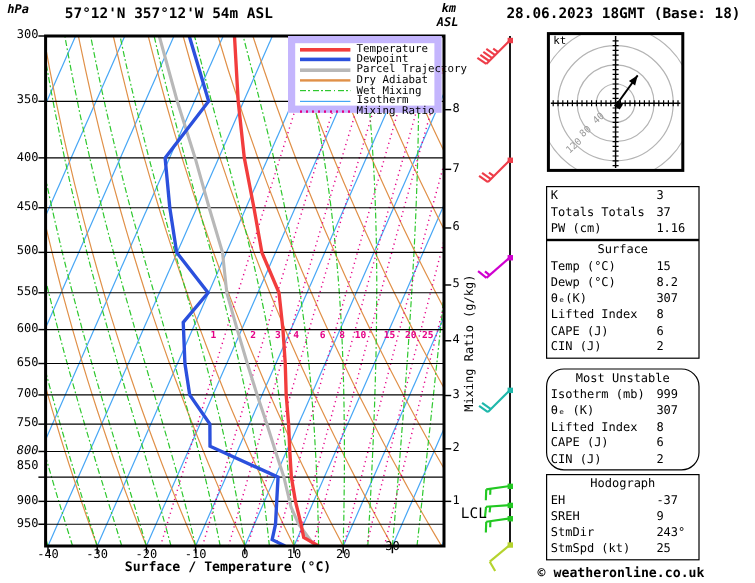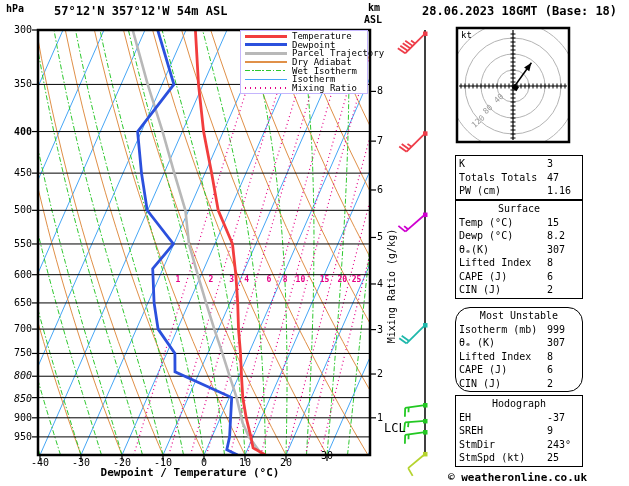--- a/index.html
+++ b/index.html
@@ -1,32 +1,32 @@
 <!DOCTYPE html>
 <html><head>
 <meta charset="utf-8">
 <style>
   html,body{margin:0;padding:0;background:#fff;}
   #app{position:relative;width:629px;height:486px;background:#fff;overflow:hidden;
        font-family:"DejaVu Sans Mono","Liberation Mono",monospace;color:#000;}
   #chart{position:absolute;left:0;top:0;}
   .hdr{position:absolute;font-weight:bold;font-size:12px;white-space:pre;}
-  .small{font-size:10px;font-weight:bold;}
+  .small{font-size:10px;font-weight:bold;font-style:italic;}
   .plabel{position:absolute;width:28px;text-align:right;font-size:10px;}
   .tlabel{position:absolute;width:36px;text-align:center;font-size:10px;}
   .kmlabel{position:absolute;font-size:10px;}
   .lcl{position:absolute;font-size:12px;}
   .mixlabel{position:absolute;font-size:8px;font-weight:bold;color:#e50086;}
   .mixaxis{position:absolute;font-size:10px;width:140px;height:12px;text-align:center;
            transform:rotate(-90deg);}
   .xaxistitle{position:absolute;left:60px;top:466px;width:260px;text-align:center;
               font-size:11px;font-weight:bold;}
   .credit{position:absolute;left:448px;top:471px;font-size:11px;font-weight:bold;}
   .legend{position:absolute;left:240px;top:30px;width:128px;height:64px;background:#fff;
-          border:1px solid #c4b5fd;padding:1px 0 0 4px;box-sizing:border-box;}
+          border:6px solid #c4b5fd;padding:1px 0 0 4px;box-sizing:border-box;}
   .legrow{display:flex;align-items:center;height:8.6px;}
   .legswatch{width:42px;flex:0 0 42px;margin-right:5px;}
   .legtext{font-size:9px;line-height:8px;white-space:pre;}
   .statbox{position:absolute;left:455px;width:128px;border:1.5px solid #000;
            background:#fff;box-sizing:border-box;padding:1px 3px;}
   .statrow{display:flex;height:13.5px;align-items:center;font-size:10px;}
   .statlabel{flex:0 0 88px;white-space:pre;}
   .statvalue{white-space:pre;}
   .stattitle{height:13.5px;text-align:center;font-size:10px;line-height:13px;}
   .hodokt{position:absolute;left:461px;top:30px;font-size:9px;}
@@ -300,45 +300,45 @@
       <div class="legrow">
         <div class="legswatch" style="height: 3px; background: rgb(184, 184, 184);"></div>
         <span class="legtext">Parcel Trajectory</span>
       </div>
       <div class="legrow">
         <div class="legswatch" style="height: 1.5px; background: rgb(224, 144, 72);"></div>
         <span class="legtext">Dry Adiabat</span>
       </div>
       <div class="legrow">
         <div class="legswatch" style="height: 1.5px; background: repeating-linear-gradient(90deg, rgb(46, 200, 46) 0px, rgb(46, 200, 46) 5px, transparent 5px, transparent 7px, rgb(46, 200, 46) 7px, rgb(46, 200, 46) 8.5px, transparent 8.5px, transparent 10.5px);"></div>
-        <span class="legtext">Wet Isotherm</span>
+        <span class="legtext">Wet Mixing</span>
       </div>
       <div class="legrow">
         <div class="legswatch" style="height: 1.5px; background: rgb(70, 166, 245);"></div>
         <span class="legtext">Isotherm</span>
       </div>
       <div class="legrow">
         <div class="legswatch" style="height: 1.5px; background: repeating-linear-gradient(90deg, rgb(229, 0, 134) 0px, rgb(229, 0, 134) 1.5px, transparent 1.5px, transparent 5px);"></div>
         <span class="legtext">Mixing Ratio</span>
       </div>
     </div>
 
   <div id="plabels">
       <div class="plabel" style="left: 4px; top: 24px;">300</div>
       <div class="plabel" style="left: 4px; top: 78.4149px;">350</div>
-      <div class="plabel" style="left: 4px; top: 125.551px; font-weight: bold;">400</div>
+      <div class="plabel" style="left: 4px; top: 125.551px;">400</div>
       <div class="plabel" style="left: 4px; top: 167.128px;">450</div>
       <div class="plabel" style="left: 4px; top: 204.32px;">500</div>
       <div class="plabel" style="left: 4px; top: 237.965px;">550</div>
       <div class="plabel" style="left: 4px; top: 268.68px;">600</div>
       <div class="plabel" style="left: 4px; top: 296.934px;">650</div>
       <div class="plabel" style="left: 4px; top: 323.094px;">700</div>
       <div class="plabel" style="left: 4px; top: 347.449px;">750</div>
       <div class="plabel" style="left: 4px; top: 370.231px; font-style: italic;">800</div>
-      <div class="plabel" style="left: 4px; top: 393px; font-style: italic;">850</div>
+      <div class="plabel" style="left: 4px; top: 383px;">850</div>
       <div class="plabel" style="left: 4px; top: 411.808px;">900</div>
       <div class="plabel" style="left: 4px; top: 430.894px;">950</div>
     </div>
   <div id="tlabels">
       <div class="tlabel" style="left: 22px; top: 457px;">-40</div>
       <div class="tlabel" style="left: 63px; top: 457px;">-30</div>
       <div class="tlabel" style="left: 104px; top: 457px;">-20</div>
       <div class="tlabel" style="left: 145px; top: 457px;">-10</div>
       <div class="tlabel" style="left: 186px; top: 457px;">0</div>
       <div class="tlabel" style="left: 227px; top: 457px;">10</div>
@@ -363,38 +363,38 @@
       <div class="mixlabel" style="left: 244.322px; top: 275.355px;">4</div>
       <div class="mixlabel" style="left: 266.418px; top: 275.355px;">6</div>
       <div class="mixlabel" style="left: 282.661px; top: 275.355px;">8</div>
       <div class="mixlabel" style="left: 295.588px; top: 275.355px;">10</div>
       <div class="mixlabel" style="left: 319.81px; top: 275.355px;">15</div>
       <div class="mixlabel" style="left: 337.559px; top: 275.355px;">20</div>
       <div class="mixlabel" style="left: 351.633px; top: 275.355px;">25</div>
     </div>
 
   <div class="mixaxis" style="left:322px;top:280px;">Mixing Ratio (g/kg)</div>
-  <div class="xaxistitle">Dewpoint / Temperature (°C)</div>
+  <div class="xaxistitle">Surface / Temperature (°C)</div>
 
   <div class="hodokt">kt</div>
   <div id="ringlabels">
       <div class="ringlab" style="left: 494.48px; top: 93.52px;">40</div>
       <div class="ringlab" style="left: 482.96px; top: 105.04px;">80</div>
       <div class="ringlab" style="left: 471.44px; top: 116.56px;">120</div>
     </div>
 
   <div id="tables">
       <div class="statbox" style="top: 155px;">
         <div class="statrow">
           <span class="statlabel">K</span>
           <span class="statvalue">3</span>
         </div>
         <div class="statrow">
           <span class="statlabel">Totals Totals</span>
-          <span class="statvalue">47</span>
+          <span class="statvalue">37</span>
         </div>
         <div class="statrow">
           <span class="statlabel">PW (cm)</span>
           <span class="statvalue">1.16</span>
         </div>
       </div>
       <div class="statbox" style="top: 200px;">
         <div class="stattitle">Surface</div>
         <div class="statrow">
           <span class="statlabel">Temp (°C)</span>

